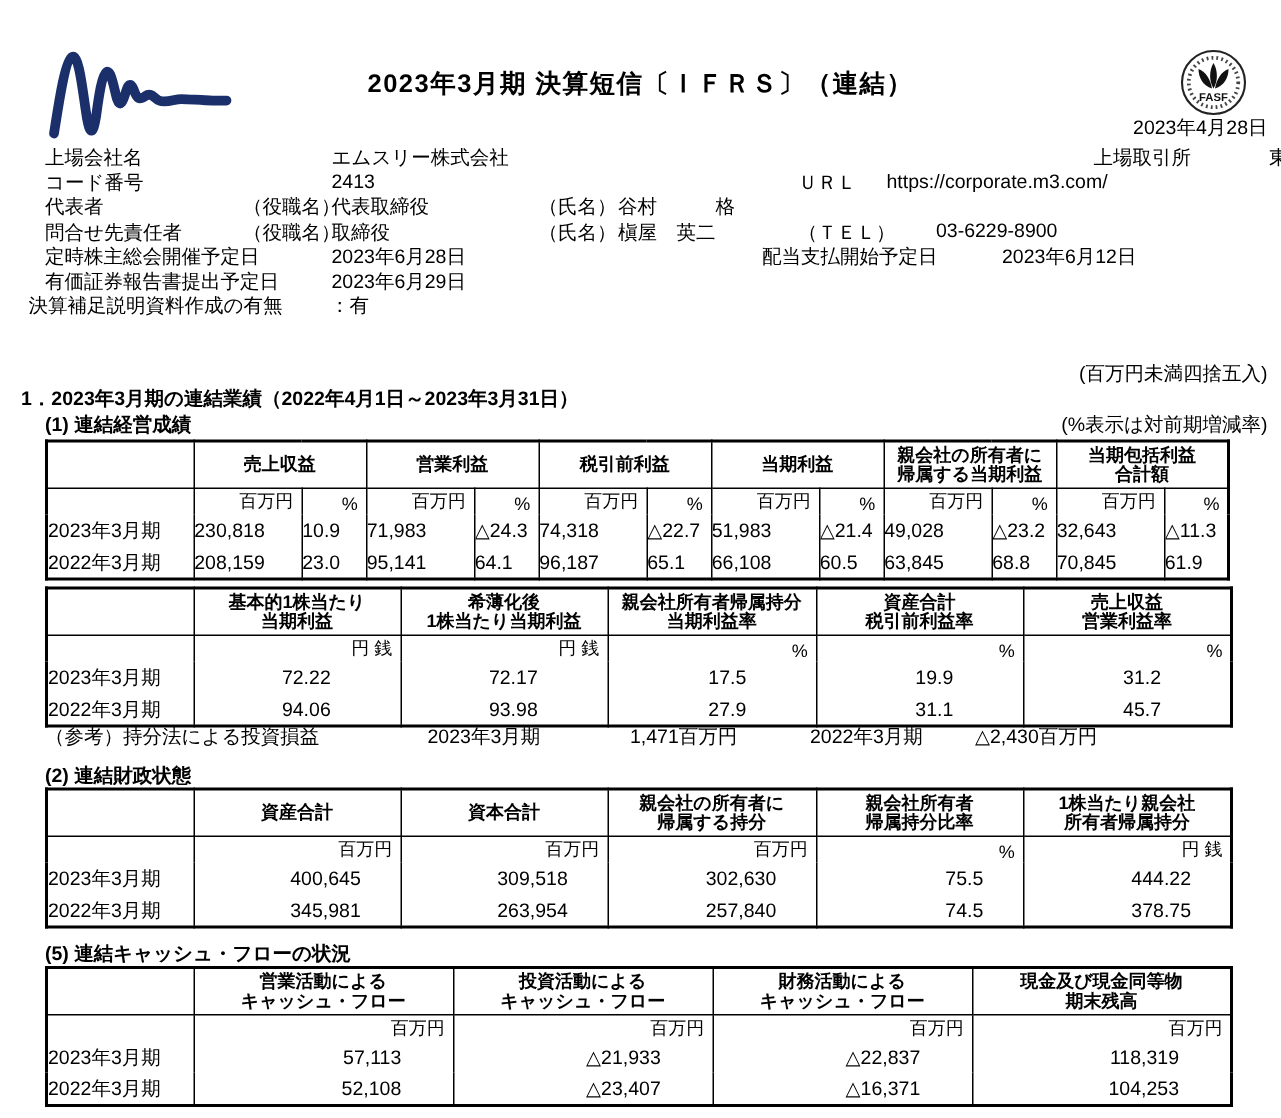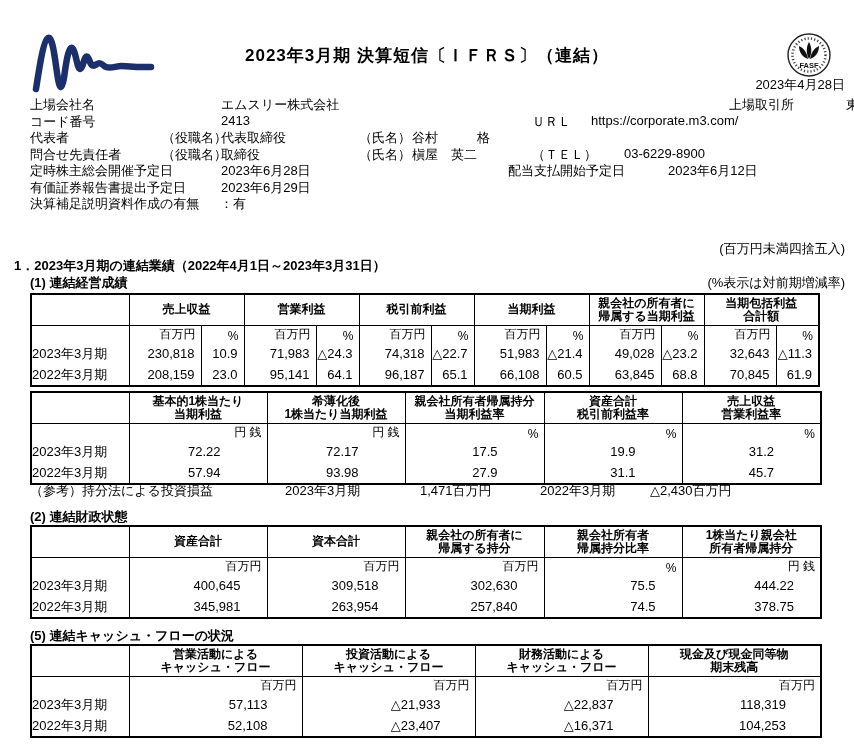--- a/index.html
+++ b/index.html
@@ -15,21 +15,21 @@
   .sec-h{position:absolute;font-size:13px;font-weight:bold;white-space:nowrap;}
   table.t{position:absolute;left:30px;width:790px;border-collapse:collapse;table-layout:fixed;
           border:2px solid #000;}
   table.t th,table.t td{border-left:1px solid #000;border-right:1px solid #000;
           padding:0;margin:0;overflow:hidden;}
   tr.gh th{border-bottom:1px solid #000;height:30px;text-align:center;vertical-align:middle;
           font-size:12px;line-height:13.5px;font-weight:bold;white-space:pre-line;}
   tr.ur td{height:16px;text-align:right;vertical-align:bottom;font-size:12px;padding-right:5px;}
   tr.dr td{height:21px;vertical-align:middle;font-size:13px;}
   td.rl{text-align:left;padding-left:5px;white-space:nowrap;}
-  .t1 td.v{text-align:right;padding-right:6px;}
+  .t1 td.v{text-align:left;padding-right:6px;}
   .t2 td.v{text-align:right;padding-right:46px;padding-left:27px;}
   .t3 td.v{text-align:right;padding-right:26px;}
   .t4 td.v{text-align:right;padding-right:34px;}
   .refnote{position:absolute;top:482px;left:30px;width:790px;height:16px;font-size:13px;}
   .refnote span{position:absolute;white-space:nowrap;}
 </style>
 </head>
 <body>
 
 <div class="page">
@@ -86,21 +86,21 @@
       <span style="left:14px">定時株主総会開催予定日</span>
       <span style="left:205px">2023年6月28日</span>
       <span style="left:492px">配当支払開始予定日</span>
       <span style="left:652px">2023年6月12日</span>
     </div>
     <div class="info-line">
       <span style="left:14px">有価証券報告書提出予定日</span>
       <span style="left:205px">2023年6月29日</span>
     </div>
     <div class="info-line">
-      <span style="left:14px">決算補足説明資料作成の有無</span>
+      <span style="left:3px">決算補足説明資料作成の有無</span>
       <span style="left:204px">：有</span>
     </div>
   </div>
 
   <div class="note-right" style="top:240px">(百万円未満四捨五入)</div>
 
   <div class="sec-h" style="top:257px;left:14px">1．2023年3月期の連結業績（2022年4月1日～2023年3月31日）</div>
   <div class="sec-h" style="top:274px;left:30px">(1) 連結経営成績</div>
   <div class="note-right" style="top:274px">(%表示は対前期増減率)</div>
 
@@ -214,21 +214,21 @@
     <tr class="dr">
       <td class="rl">2023年3月期</td>
       <td class="v">72.22</td>
       <td class="v">72.17</td>
       <td class="v">17.5</td>
       <td class="v">19.9</td>
       <td class="v">31.2</td>
     </tr>
     <tr class="dr">
       <td class="rl">2022年3月期</td>
-      <td class="v">57.94</td>
+      <td class="v">94.06</td>
       <td class="v">93.98</td>
       <td class="v">27.9</td>
       <td class="v">31.1</td>
       <td class="v">45.7</td>
     </tr>
   </tbody>
     </table>
 
   <div class="refnote">
     <span style="left:0">（参考）持分法による投資損益</span>

